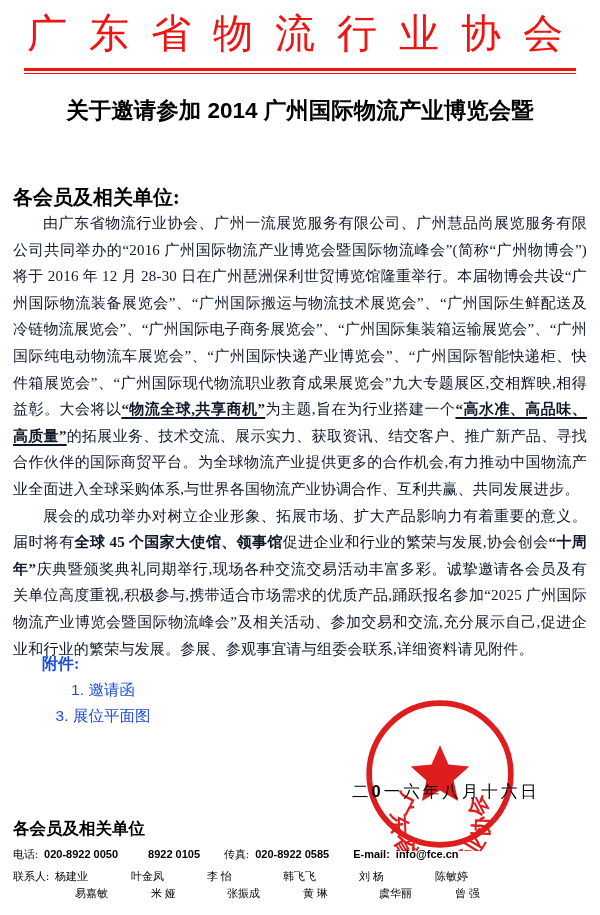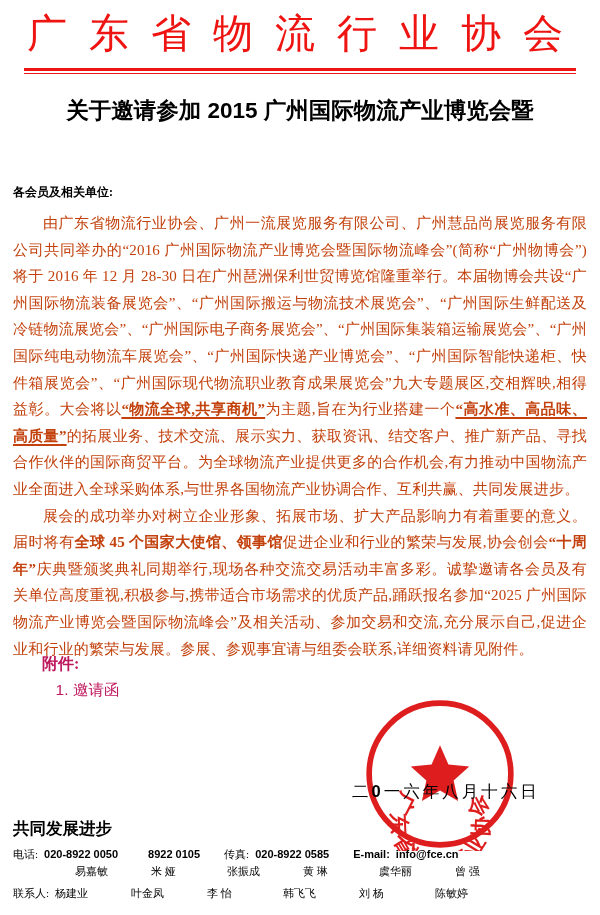--- a/index.html
+++ b/index.html
@@ -21,33 +21,33 @@
   }
   
   .doc-title{
     position:absolute;top:94px;left:20px;right:20px;text-align:center;
     font-family:"Liberation Sans","DejaVu Sans",sans-serif;
     font-weight:bold;font-size:22.5px;line-height:33px;color:#000;
   }
   
   .salutation{
     position:absolute;top:184px;left:13px;
-    font-weight:bold;font-size:12px;color:#000;
+    font-weight:bold;font-size:20px;color:#000;
   }
   
   .letter-body{
     position:absolute;top:210px;left:13px;right:13px;
-    text-align:justify;font-size:15px;line-height:26.6px;color:#c2410c;
+    text-align:justify;font-size:15px;line-height:26.6px;color:#0f172a;
     letter-spacing:0.2px;
   }
   .letter-body p{margin:0;text-indent:2em;}
   .letter-body .b{font-weight:bold;}
   .letter-body .u{text-decoration:underline;text-underline-offset:3px;text-decoration-thickness:1.5px;}
   
-  .attachments{position:absolute;top:650px;left:42px;font-size:15.5px;color:#be185d;}
+  .attachments{position:absolute;top:650px;left:42px;font-size:15.5px;color:#1d4ed8;}
   .att-label{font-weight:bold;font-size:16px;line-height:27px;}
   .att-item{line-height:26px;text-align:center;}
   .att-num{display:inline-block;width:22px;padding-left:9px;
     font-family:"Liberation Sans","DejaVu Sans",sans-serif;}
   
   .seal{
     position:absolute;left:363px;top:697px;width:154px;height:154px;
     mix-blend-mode:multiply;opacity:.95;z-index:3;
   }
   .date-line{
@@ -66,54 +66,55 @@
   .name-cell{display:inline-block;width:76px;}
   .names-row2{padding-left:62px;margin-top:2px;}
 </style>
 </head>
 <body>
 
 <div class="letterhead">广东省物流行业协会</div>
 <div class="head-rule"></div>
 
 <div class="doc-title">
-  <div>关于邀请参加 2015 广州国际物流产业博览会暨</div>
+  <div>关于邀请参加 2014 广州国际物流产业博览会暨</div>
 </div>
 
 <div class="salutation">各会员及相关单位:</div>
 
 <div class="letter-body">
     <p><span>由广东省物流行业协会、广州一流展览服务有限公司、广州慧品尚展览服务有限公司共同举办的“2016 广州国际物流产业博览会暨国际物流峰会”(简称“广州物博会”)将于 2016 年 12 月 28-30 日在广州琶洲保利世贸博览馆隆重举行。本届物博会共设“广州国际物流装备展览会”、“广州国际搬运与物流技术展览会”、“广州国际生鲜配送及冷链物流展览会”、“广州国际电子商务展览会”、“广州国际集装箱运输展览会”、“广州国际纯电动物流车展览会”、“广州国际快递产业博览会”、“广州国际智能快递柜、快件箱展览会”、“广州国际现代物流职业教育成果展览会”九大专题展区,交相辉映,相得益彰。大会将以</span><span class="b u">“物流全球,共享商机”</span><span>为主题,旨在为行业搭建一个</span><span class="b u">“高水准、高品味、高质量”</span><span>的拓展业务、技术交流、展示实力、获取资讯、结交客户、推广新产品、寻找合作伙伴的国际商贸平台。为全球物流产业提供更多的合作机会,有力推动中国物流产业全面进入全球采购体系,与世界各国物流产业协调合作、互利共赢、共同发展进步。</span></p>
     <p><span>展会的成功举办对树立企业形象、拓展市场、扩大产品影响力有着重要的意义。届时将有</span><span class="b">全球 45 个国家大使馆、领事馆</span><span>促进企业和行业的繁荣与发展,协会创会</span><span class="b">“十周年”</span><span>庆典暨颁奖典礼同期举行,现场各种交流交易活动丰富多彩。诚挚邀请各会员及有关单位高度重视,积极参与,携带适合市场需求的优质产品,踊跃报名参加“2025 广州国际物流产业博览会暨国际物流峰会”及相关活动、参加交易和交流,充分展示自己,促进企业和行业的繁荣与发展。参展、参观事宜请与组委会联系,详细资料请见附件。</span></p>
   </div>
 
 <div class="attachments">
   <div class="att-label">附件:</div>
   <div>
       <div class="att-item"><span class="att-num">1.</span><span>邀请函</span></div>
+      <div class="att-item"><span class="att-num">3.</span><span>展位平面图</span></div>
     </div>
 </div>
 
 <div class="date-line"><span>二</span><span class="num">0</span><span>一六年八月十六日</span></div>
 
 <svg class="seal" viewBox="0 0 150 150" width="154" height="154" xmlns="http://www.w3.org/2000/svg">
   <defs>
     <path id="sealArc" d="M 34.7,99.2 A 47,47 0 1 0 115.3,99.2" fill="none"></path>
   </defs>
   <circle cx="75" cy="75" r="69" fill="none" stroke="#dd1111" stroke-width="5.5"></circle>
   <path d="M75,47 L83.2,65.7 L103.5,67.7 L88.3,81.3 L92.6,101.3 L75,91 L57.4,101.3 L61.7,81.3 L46.5,67.7 L66.8,65.7 Z" fill="#dd1111"></path>
   <text font-size="20.5" fill="#dd1111" letter-spacing="3.5" font-family="Liberation Serif, DejaVu Serif, serif" font-weight="bold">
     <textPath href="#sealArc" startOffset="50%" text-anchor="middle">广东省物流行业协会</textPath>
   </text>
 </svg>
 
 <div class="contact">
-  <div class="contact-heading">共同发展进步</div>
+  <div class="contact-heading">各会员及相关单位</div>
   <div class="contact-row">
     <span class="lab">电话:</span><span class="num gap-lg">020-8922 0050</span><span class="num gap-md">8922 0105</span><span class="lab">传真:</span><span class="num gap-md">020-8922 0585</span><span class="lab num">E-mail:</span><span class="num">info@fce.cn</span>
+  </div>
+  <div class="contact-row">
+    <span class="lab">联系人:</span><span><span class="name-cell">杨建业</span><span class="name-cell">叶金凤</span><span class="name-cell">李 怡</span><span class="name-cell">韩飞飞</span><span class="name-cell">刘 杨</span><span class="name-cell">陈敏婷</span></span>
   </div>
   <div class="contact-row names-row2">
     <span><span class="name-cell">易嘉敏</span><span class="name-cell">米 娅</span><span class="name-cell">张振成</span><span class="name-cell">黄 琳</span><span class="name-cell">虞华丽</span><span class="name-cell">曾 强</span></span>
   </div>
-  <div class="contact-row">
-    <span class="lab">联系人:</span><span><span class="name-cell">杨建业</span><span class="name-cell">叶金凤</span><span class="name-cell">李 怡</span><span class="name-cell">韩飞飞</span><span class="name-cell">刘 杨</span><span class="name-cell">陈敏婷</span></span>
-  </div>
 </div>
 
 </body></html>

